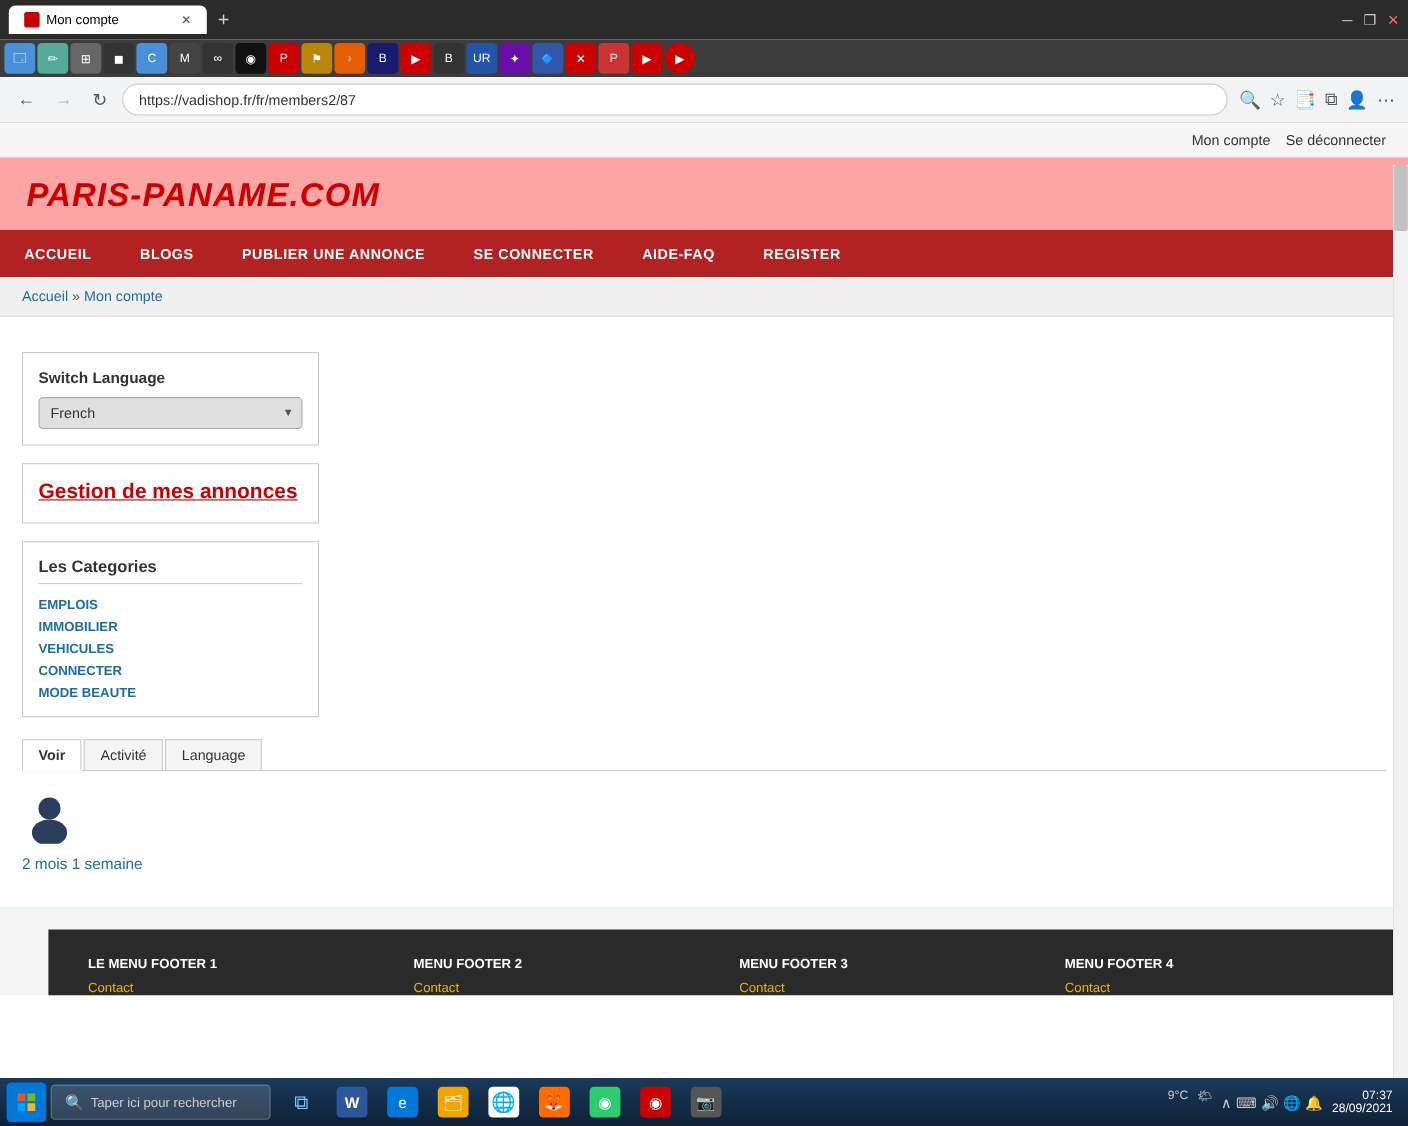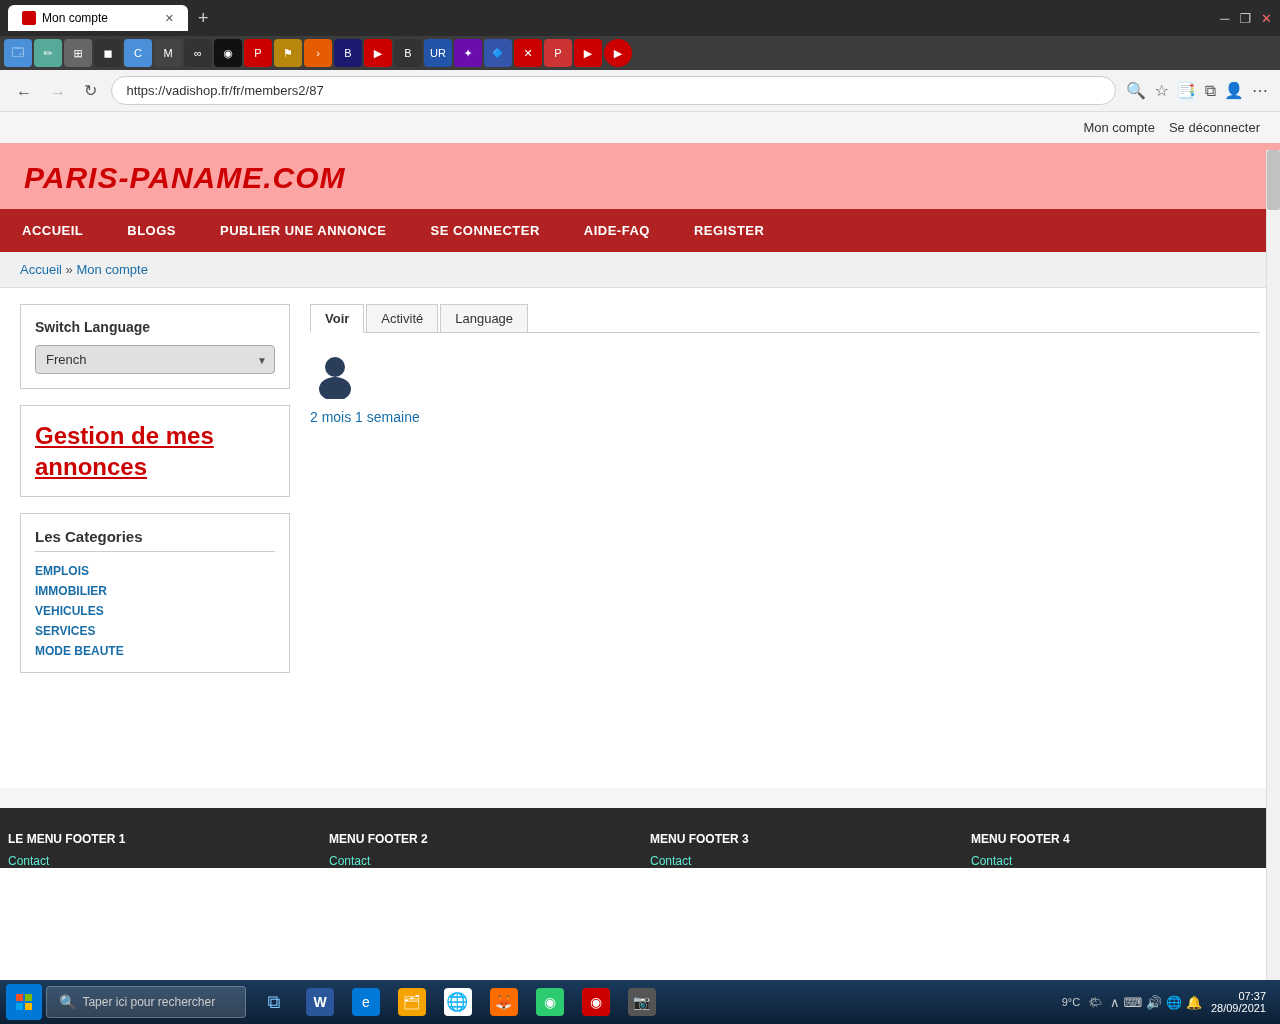--- a/index.html
+++ b/index.html
@@ -179,24 +179,25 @@
       padding: 10px 20px;
       font-size: 13px;
       border-bottom: 1px solid #ddd;
     }
     .breadcrumb a { color: #1a6ea8; text-decoration: none; }
     .breadcrumb span { color: #555; }
 
     
     .main-layout {
       display: flex;
-      padding: 16px 20px;
+      padding: 32px 20px;
       gap: 20px;
       background: #fff;
       min-height: 500px;
+      flex-direction: column;
     }
 
     
     .sidebar {
       width: 270px;
       flex-shrink: 0;
       display: flex;
       flex-direction: column;
       gap: 16px;
     }
@@ -233,21 +234,21 @@
       top: 50%;
       transform: translateY(-50%);
       pointer-events: none;
       font-size: 10px;
       color: #555;
     }
 
     .gestion-link {
       color: #cc0000;
       text-decoration: underline;
-      font-size: 24px;
+      font-size: 19px;
       font-weight: bold;
       line-height: 1.3;
       display: block;
     }
 
     .categories-title {
       font-size: 15px;
       font-weight: bold;
       color: #333;
       margin-bottom: 10px;
@@ -305,38 +306,39 @@
     }
     .member-since {
       color: #1a6ea8;
       font-size: 14px;
     }
 
     
     .site-footer {
       background: #2a2a2a;
       color: #ccc;
-      padding: 24px 8px 0;
+      padding: 24px 36px 0;
       margin-top: 20px;
+      margin-left: 44px;
     }
     .footer-grid {
       display: grid;
       grid-template-columns: repeat(4, 1fr);
       gap: 20px;
     }
     .footer-col-title {
       font-size: 12px;
       font-weight: bold;
       color: #fff;
       margin-bottom: 8px;
       text-transform: uppercase;
     }
     .footer-link {
       font-size: 12px;
-      color: #5eead4;
+      color: #eab308;
       text-decoration: none;
       display: block;
     }
 
     
     .taskbar {
       position: fixed;
       bottom: 0;
       left: 0;
       right: 0;
@@ -394,21 +396,20 @@
       height: 28px;
       border-radius: 4px;
       display: flex;
       align-items: center;
       justify-content: center;
       font-size: 16px;
     }
     .taskbar-right {
       margin-left: auto;
       display: flex;
-      align-items: center;
       gap: 8px;
       color: #ccc;
       font-size: 11px;
       padding-right: 8px;
     }
     .taskbar-time {
       display: flex;
       flex-direction: column;
       align-items: flex-end;
       font-size: 11px;
@@ -544,21 +545,21 @@
         <div class="sidebar-box">
           <a href="#" class="gestion-link">Gestion de mes annonces</a>
         </div>
 
         <div class="sidebar-box">
           <div class="categories-title">Les Categories</div>
           <ul class="categories-list">
             <li><a href="#">EMPLOIS</a></li>
             <li><a href="#">IMMOBILIER</a></li>
             <li><a href="#">VEHICULES</a></li>
-            <li><a href="#">SERVICES</a></li>
+            <li><a href="#">CONNECTER</a></li>
             <li><a href="#">MODE BEAUTE</a></li>
           </ul>
         </div>
 
       </aside>
 
       <div class="profile-area">
 
         <div class="profile-tabs">
           <a href="#" class="profile-tab active">Voir</a>

